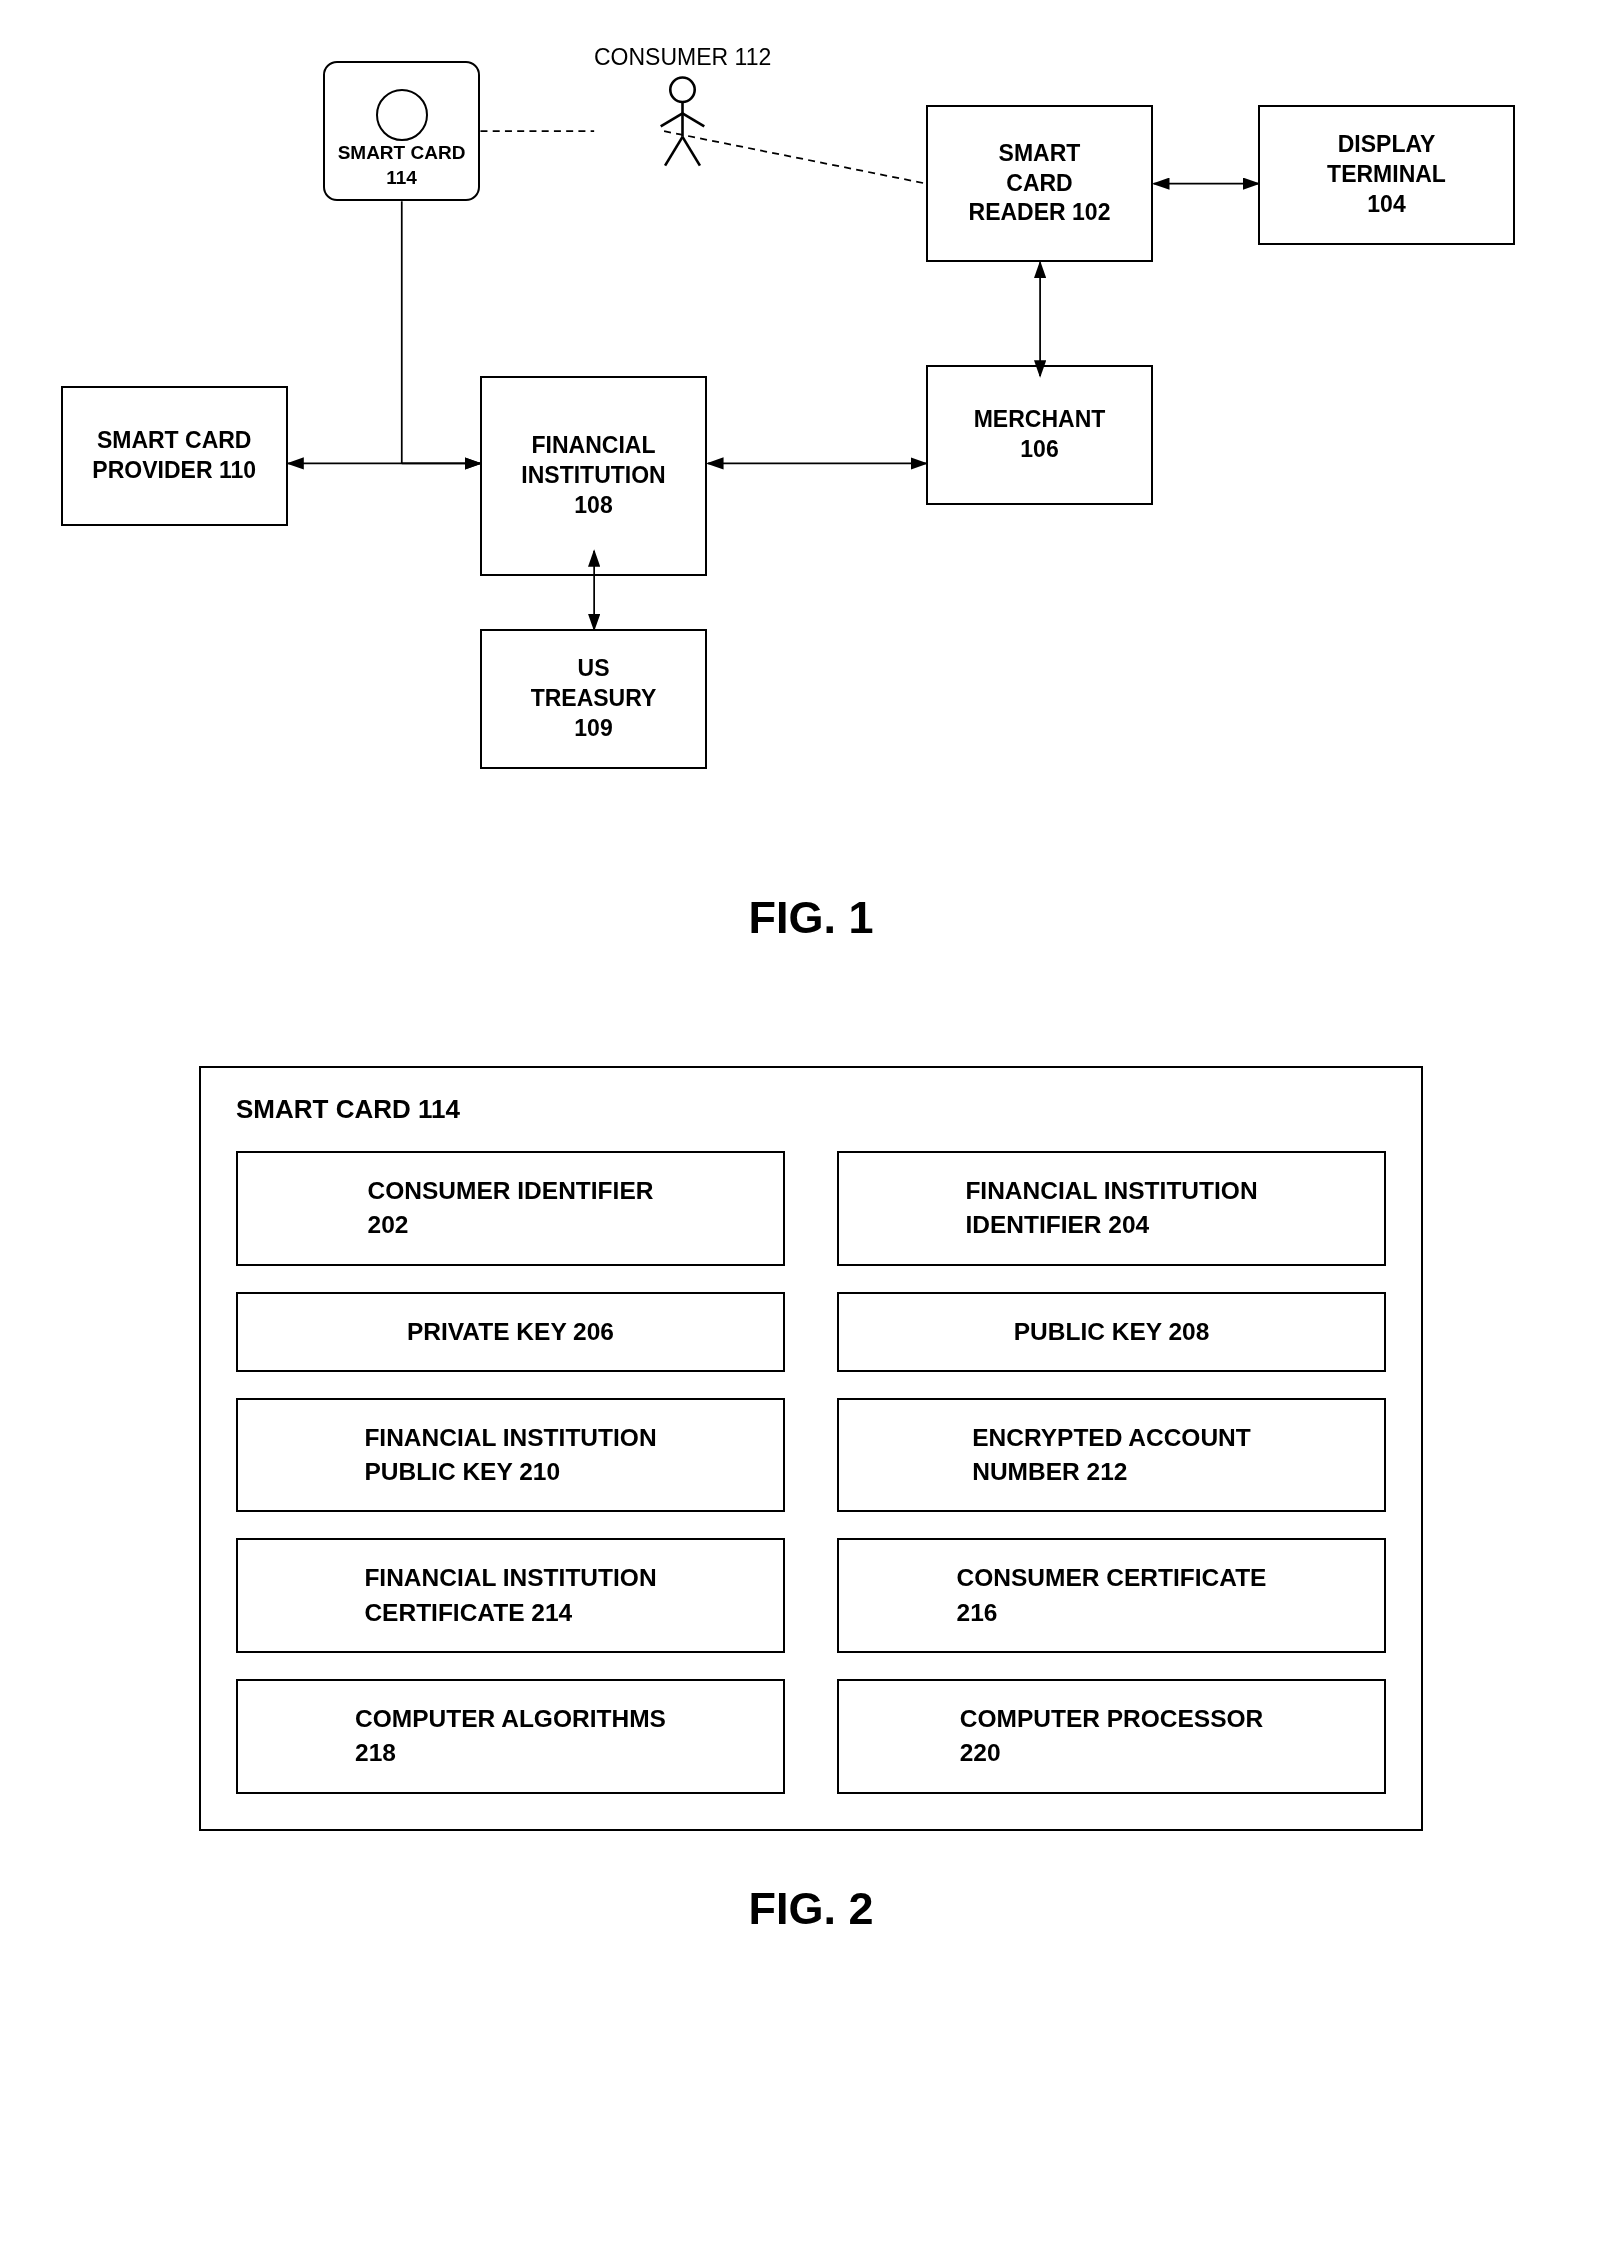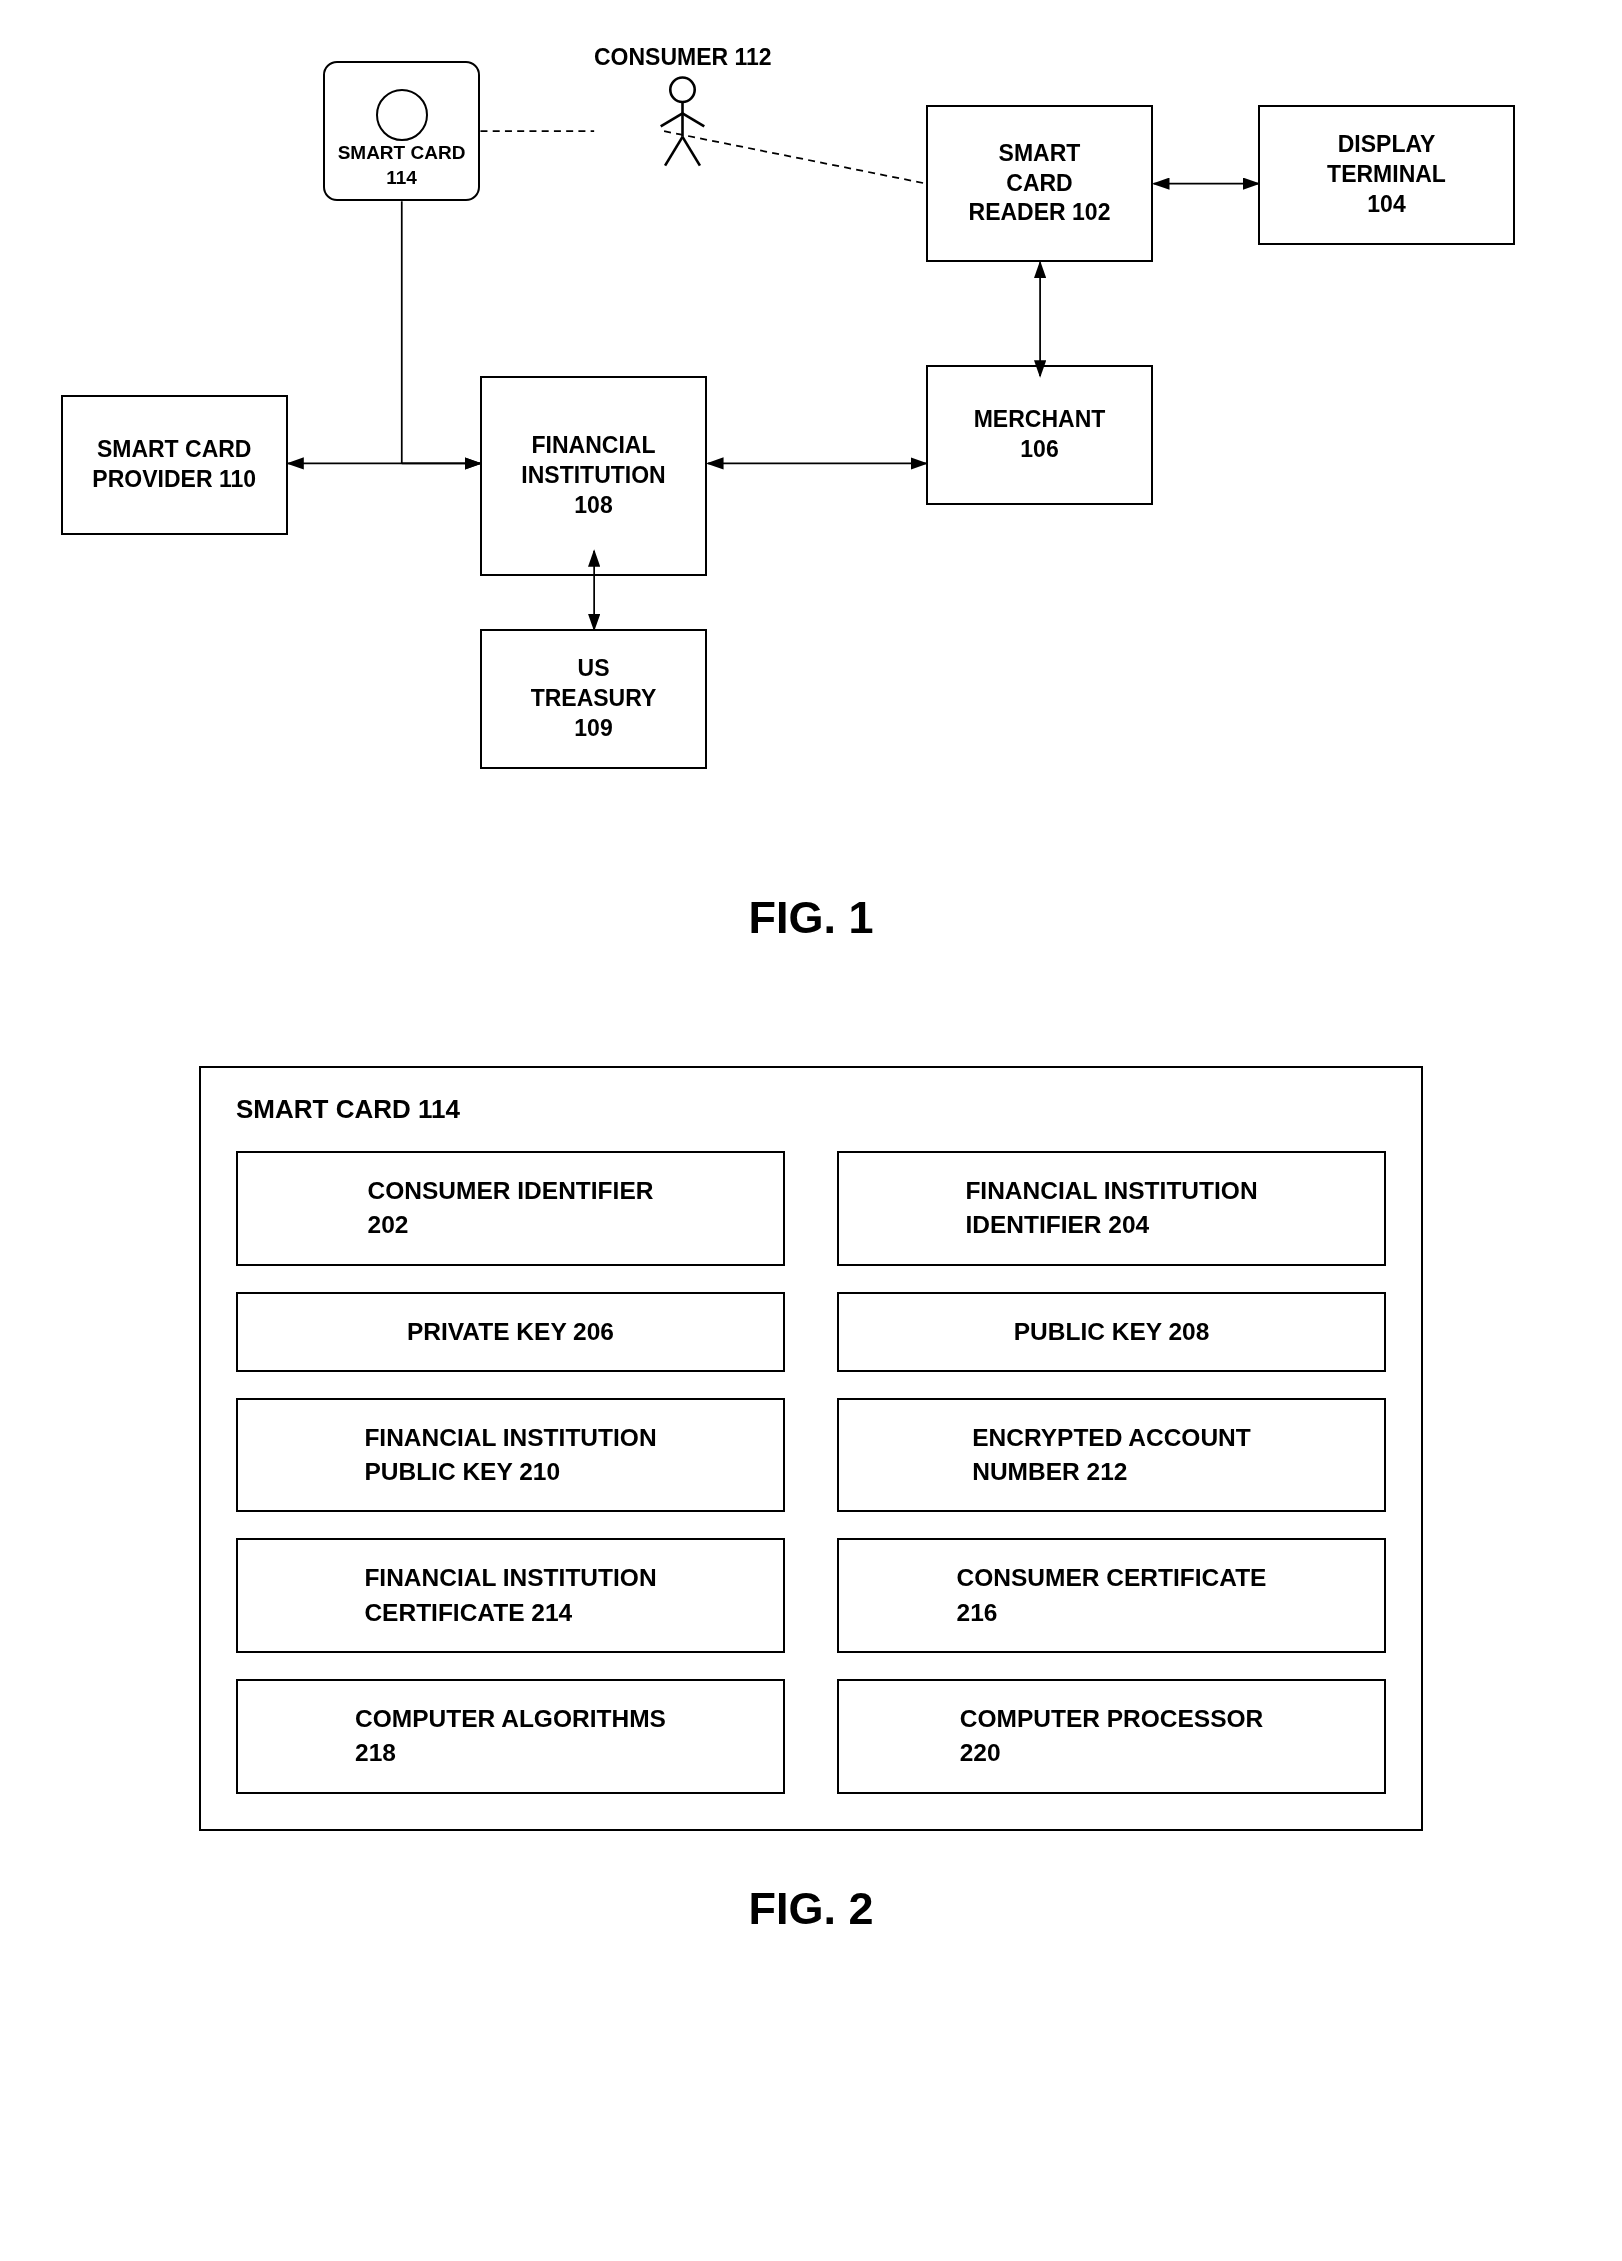--- a/index.html
+++ b/index.html
@@ -61,21 +61,21 @@
       left: 874px; top: 70px;
       width: 227px; height: 157px;
     }
 
     .display-terminal-104 {
       left: 1206px; top: 70px;
       width: 257px; height: 140px;
     }
 
     .smart-card-provider-110 {
-      left: 8.7px; top: 360px;
+      left: 8.7px; top: 351px;
       width: 227px; height: 140px;
     }
 
     .financial-institution-108 {
       left: 428px; top: 341px;
       width: 227px; height: 200px;
     }
 
     .merchant-106 {
       left: 874px; top: 330px;
@@ -137,21 +137,21 @@
 <body>
 
 <div class="fig1-container">
 
   <div class="box smart-card-114" style="flex-direction:column; font-size:19px;">
     <div class="smart-card-circle"></div>
     <div style="margin-top:70px;">SMART CARD 114</div>
   </div>
 
   <div style="position:absolute; left:542px; top:8.7px; text-align:center;">
-    <div style="font-size:23px; font-weight:bold; margin-bottom:3.5px;">CONSUMER 112</div>
+    <div style="font-size:23px; font-weight:normal; margin-bottom:3.5px;">CONSUMER 112</div>
     <svg class="consumer-icon" viewBox="0 0 70 110">
 
       <circle cx="35" cy="18" r="14" fill="none" stroke="#000" stroke-width="3"></circle>
 
       <line x1="35" y1="32" x2="35" y2="72" stroke="#000" stroke-width="3"></line>
 
       <line x1="35" y1="45" x2="10" y2="60" stroke="#000" stroke-width="3"></line>
       <line x1="35" y1="45" x2="60" y2="60" stroke="#000" stroke-width="3"></line>
 
       <line x1="35" y1="72" x2="15" y2="105" stroke="#000" stroke-width="3"></line>

